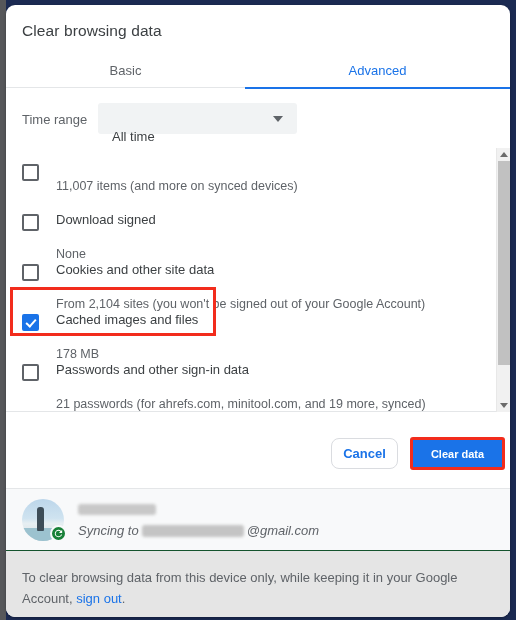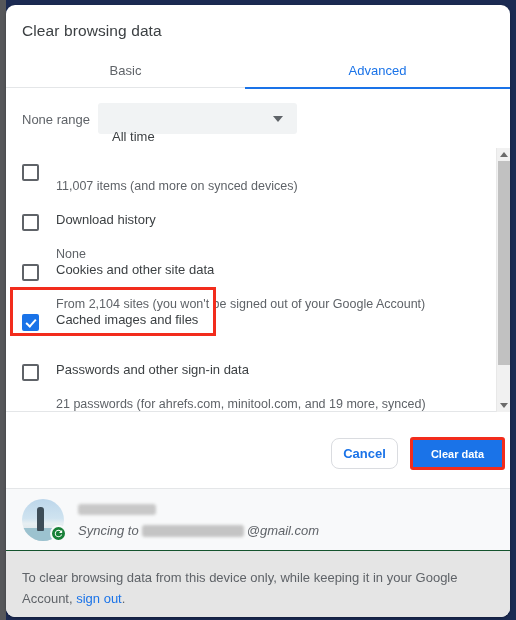--- a/index.html
+++ b/index.html
@@ -253,55 +253,56 @@
   <div class="dialog">
 
     <div class="title">Clear browsing data</div>
 
     <div class="tabs">
       <div class="tab tab-advanced">Advanced</div>
       <div class="tab tab-basic">Basic</div>
     </div>
     <div class="tab-underline"></div>
 
-    <div class="timerange-label">None range</div>
+    <div class="timerange-label">Time range</div>
     <div class="timerange-select">
       <span class="timerange-value">All time</span>
       <span class="timerange-arrow"></span>
     </div>
 
     <div class="scroll-area">
 
       <div class="opt-row" style="top:16px;">
         <span class="cb"></span>
         <span class="opt-text">
           <div class="opt-sub">11,007 items (and more on synced devices)</div>
         </span>
       </div>
 
       <div class="opt-row" style="top:66px;">
         <span class="cb"></span>
         <span class="opt-text">
-          <div class="opt-title">Download history</div>
+          <div class="opt-title">Download signed</div>
           <div class="opt-sub">None</div>
         </span>
       </div>
 
       <div class="opt-row" style="top:116px;">
         <span class="cb"></span>
         <span class="opt-text">
           <div class="opt-title">Cookies and other site data</div>
           <div class="opt-sub">From 2,104 sites (you won't be signed out of your Google Account)</div>
         </span>
       </div>
 
       <div class="opt-row" style="top:166px;">
         <span class="cb checked"></span>
         <span class="opt-text">
           <div class="opt-title">Cached images and files</div>
+          <div class="opt-sub">178 MB</div>
         </span>
       </div>
 
       <div class="opt-row" style="top:216px;">
         <span class="cb"></span>
         <span class="opt-text">
           <div class="opt-title">Passwords and other sign-in data</div>
           <div class="opt-sub">21 passwords (for ahrefs.com, minitool.com, and 19 more, synced)</div>
         </span>
       </div>

